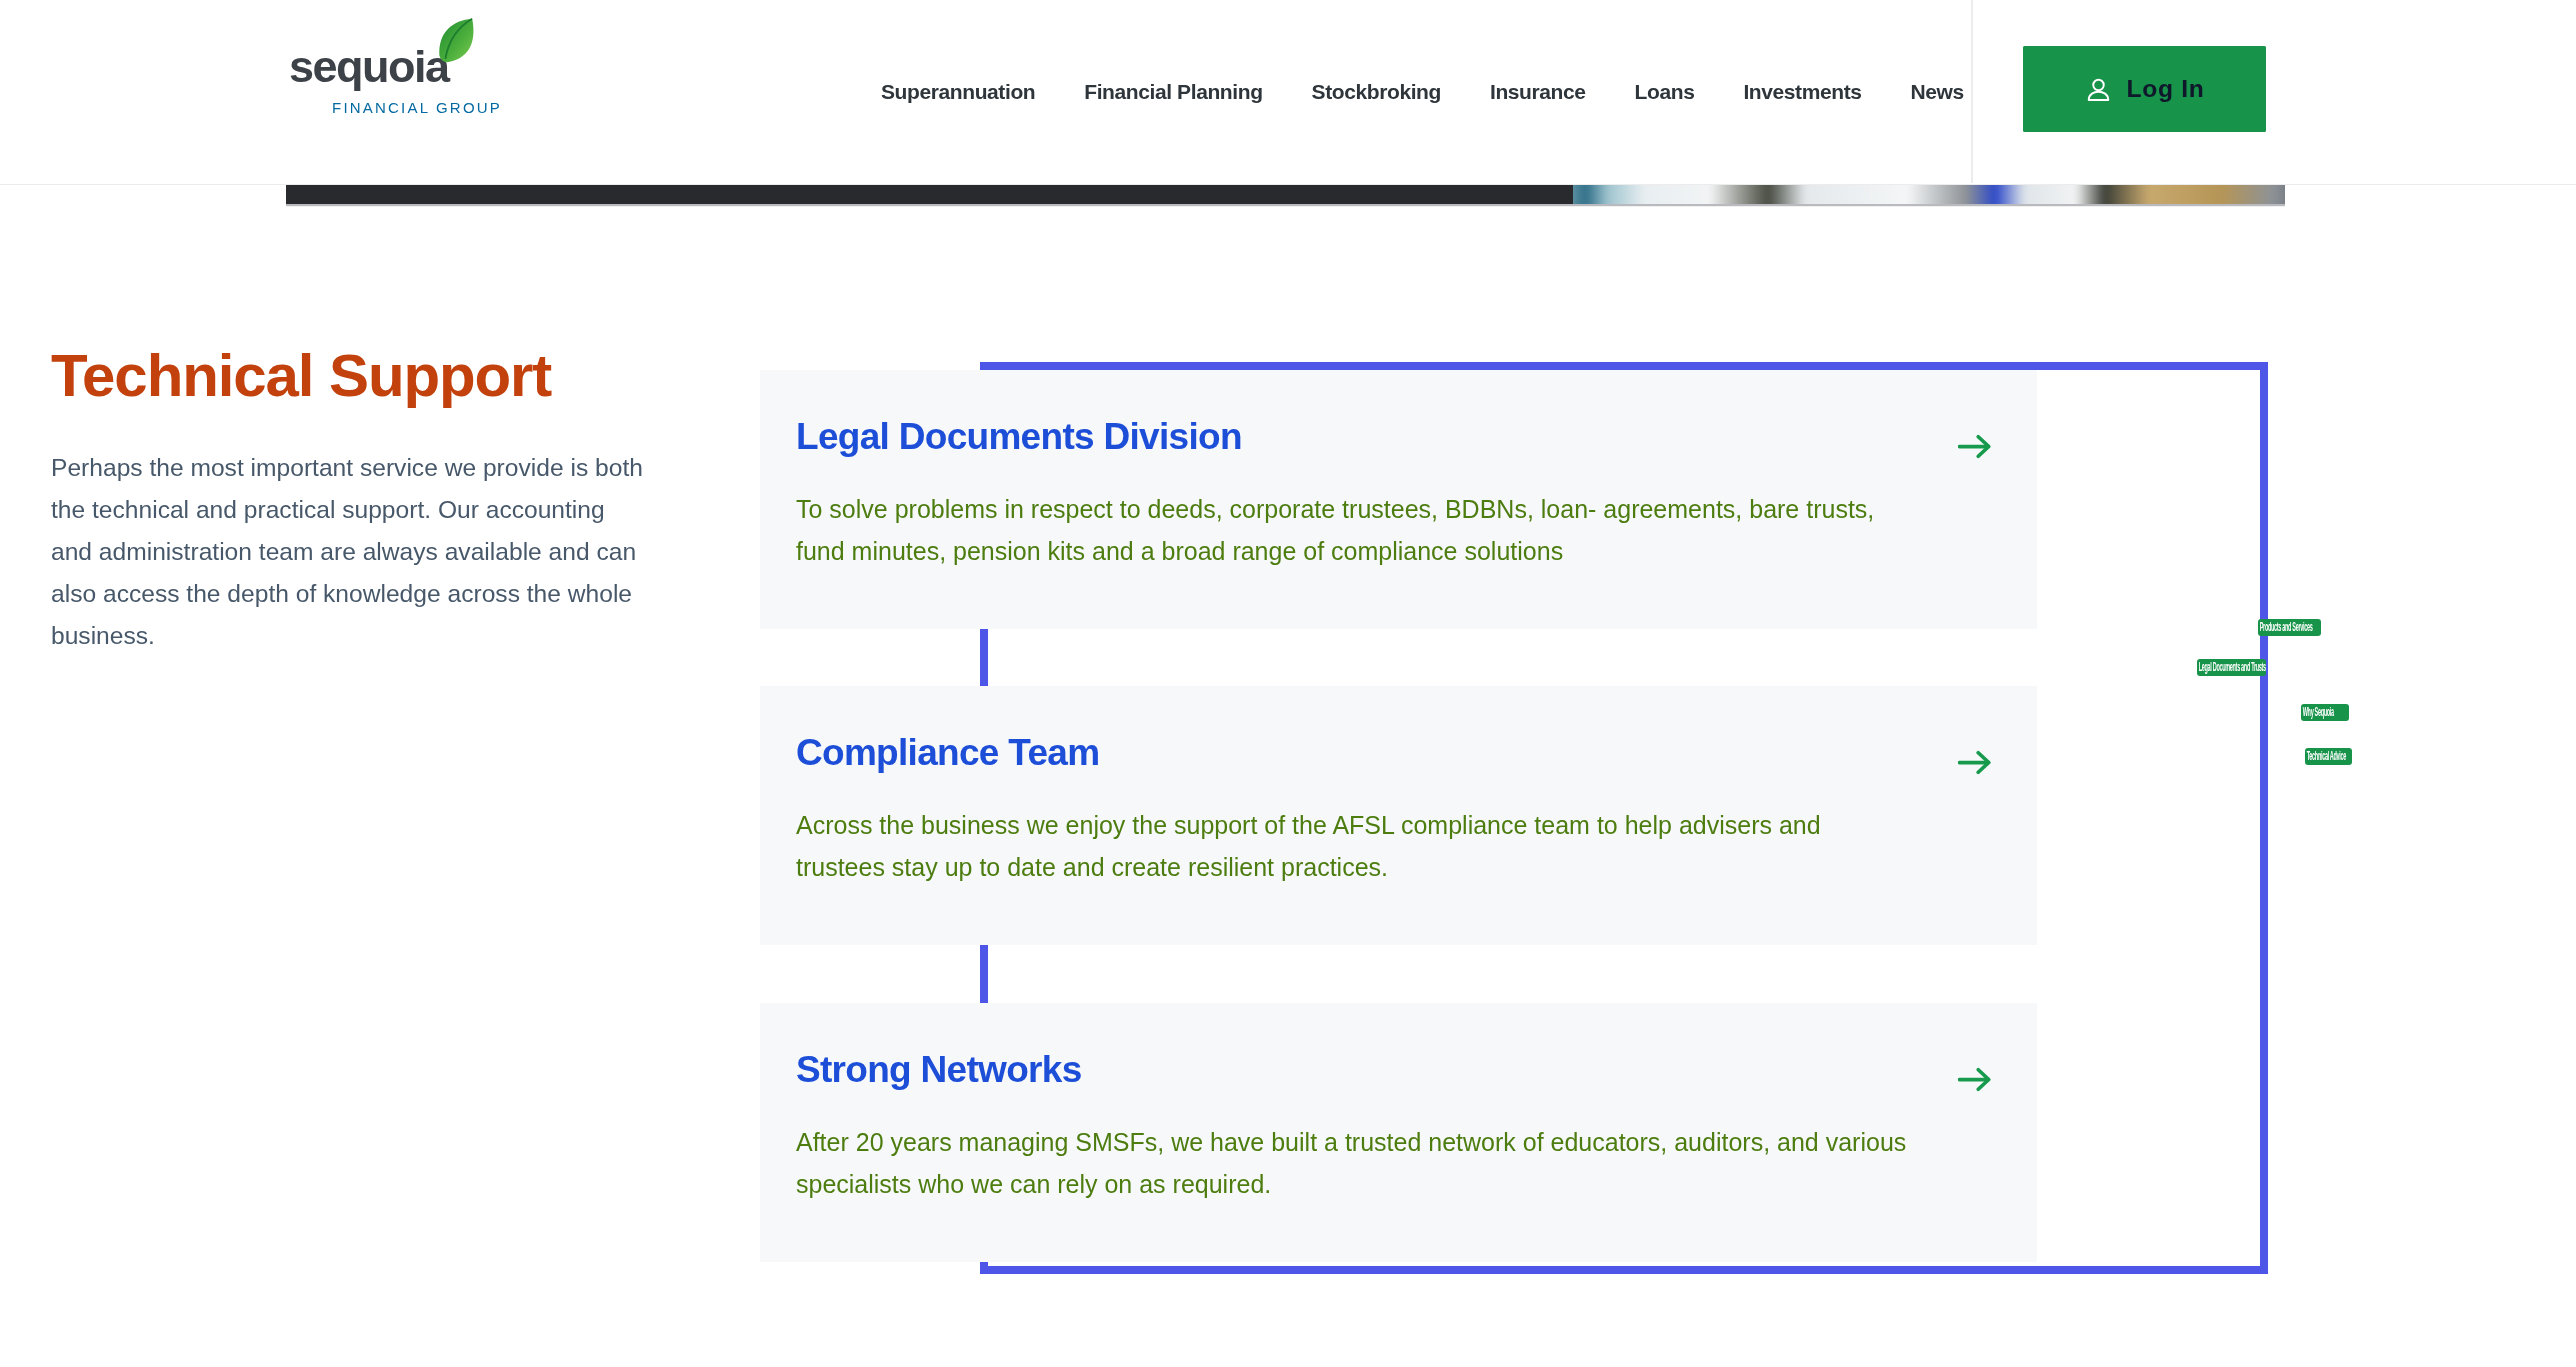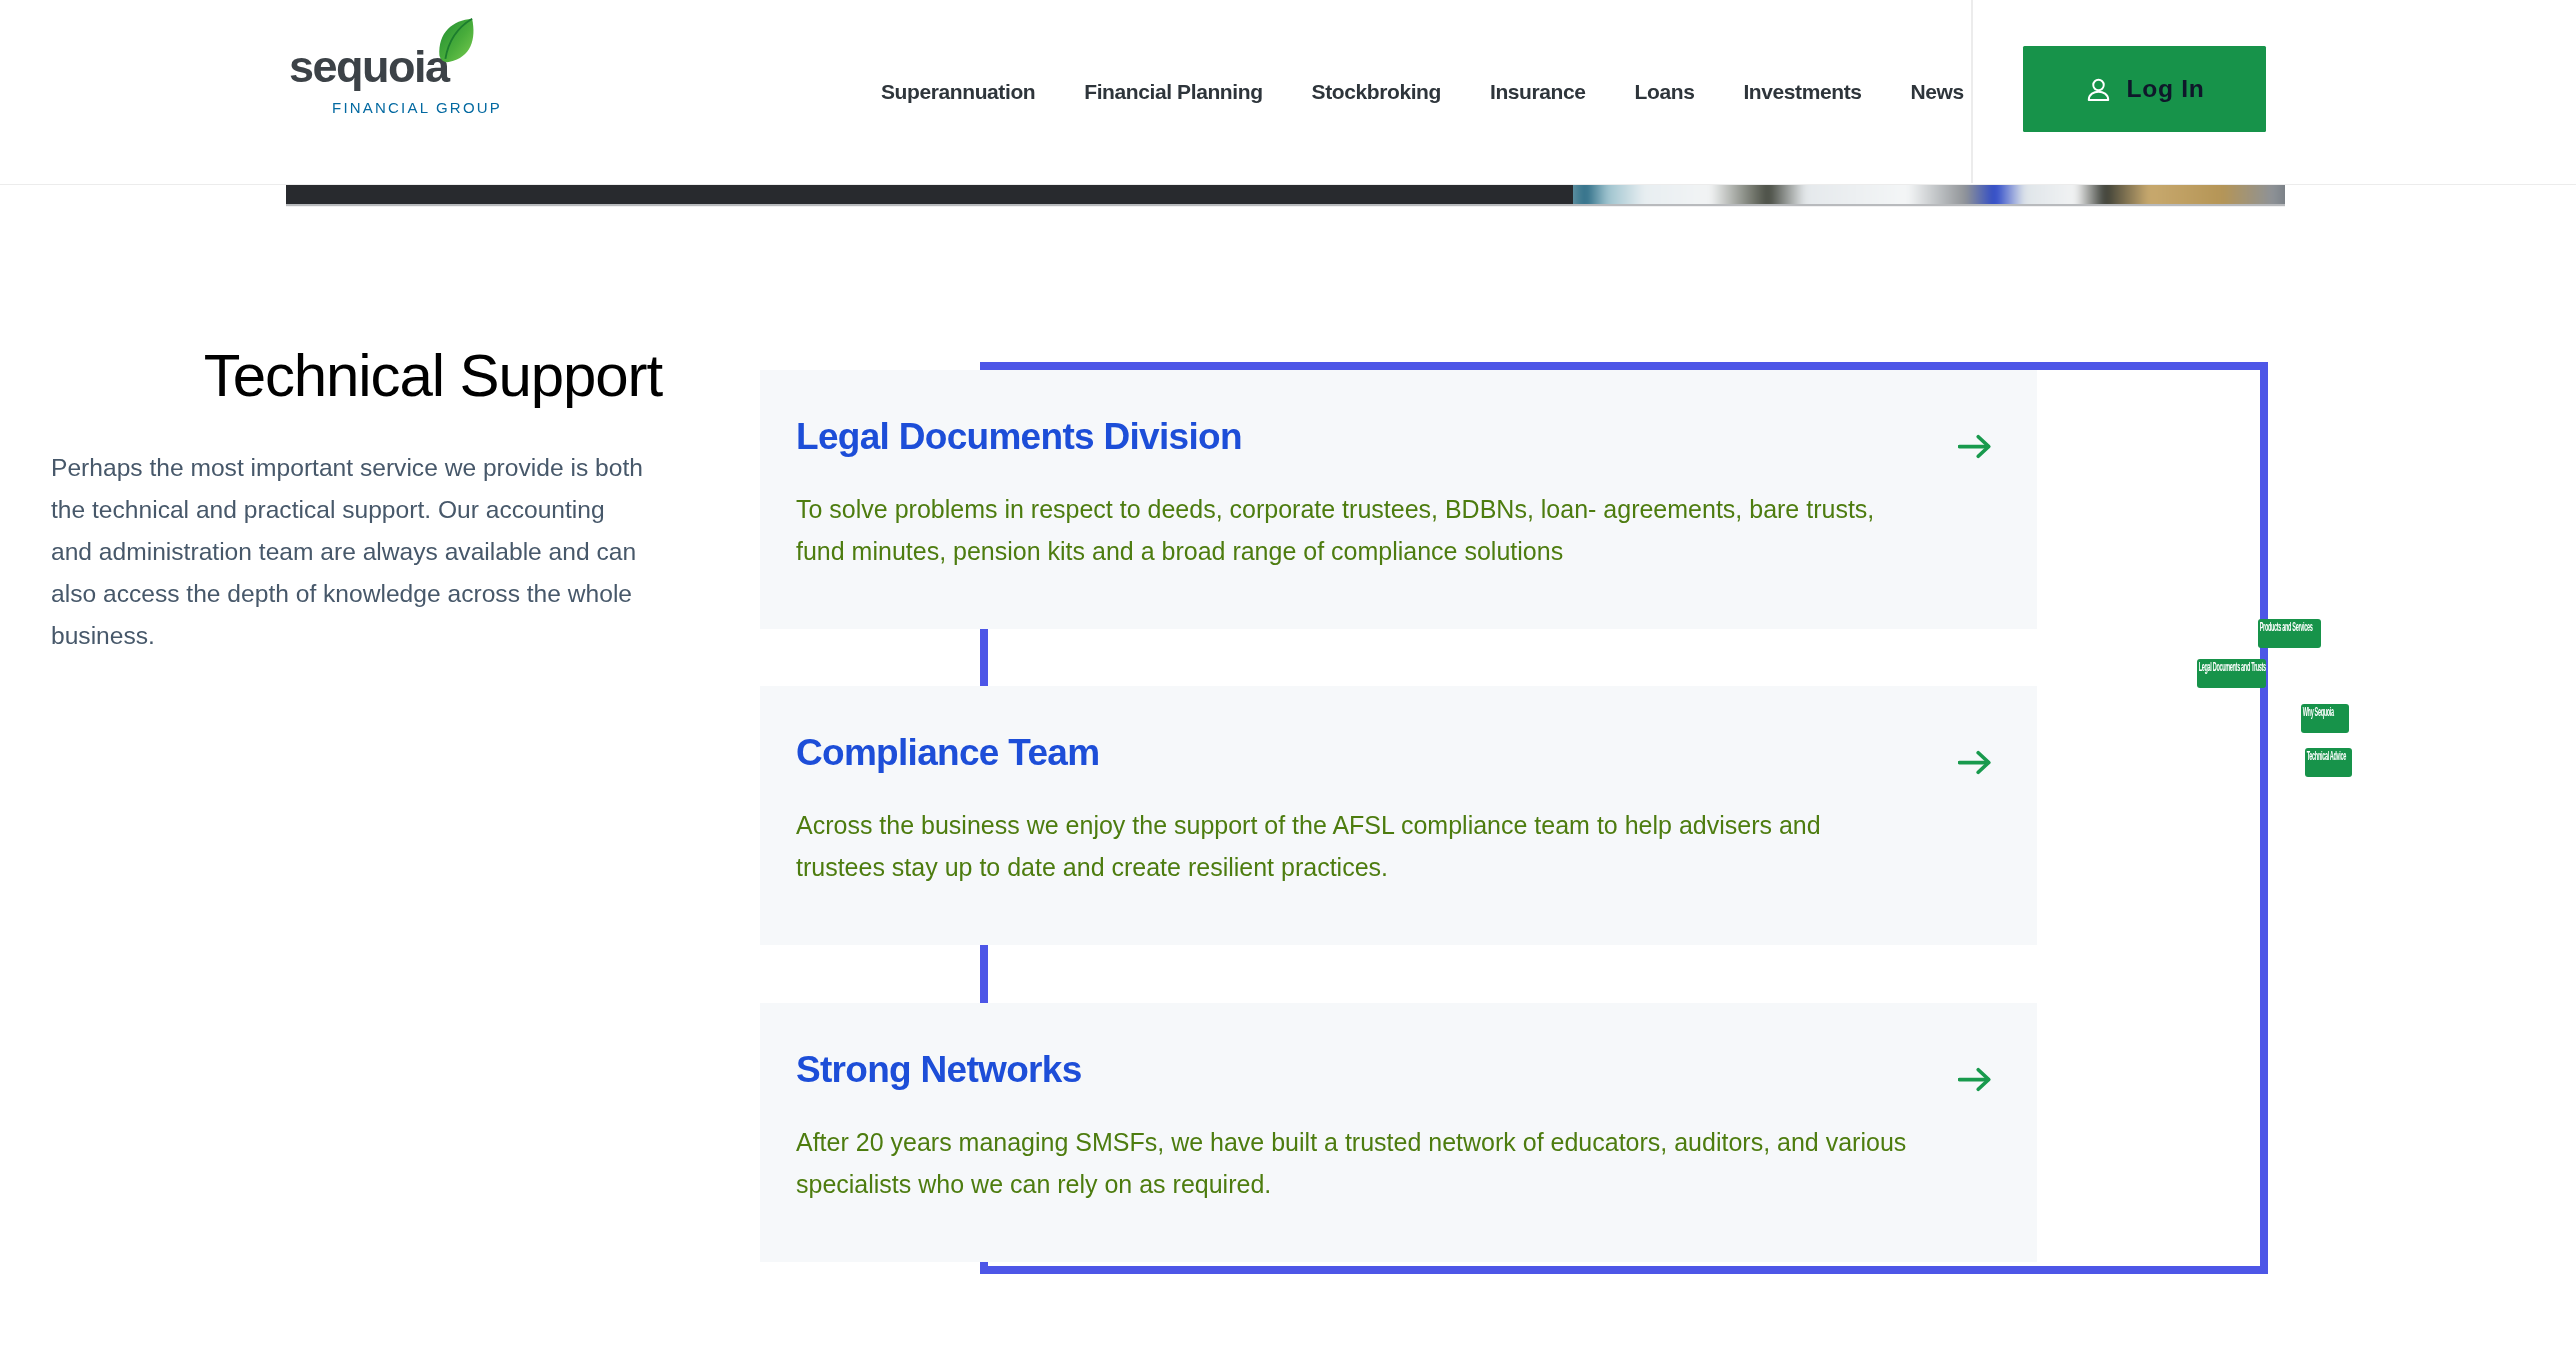--- a/index.html
+++ b/index.html
@@ -28,37 +28,37 @@
   .hero-photo { position:absolute; left:1287px; top:0; width:713px; height:21px; overflow:hidden; }
   .hero-photo .blur { position:absolute; left:-9px; top:-9px; right:-9px; bottom:-9px; filter:blur(3.7px);
     background:linear-gradient(90deg,
       #77a2ae 0%, #2f6e87 3%, #9fc4cf 6%, #e8eef1 11%, #f2f4f5 20%,
       #70746a 26%, #474b42 28%, #e5e9ec 33%, #f4f6f7 47%, #8e9296 55%,
       #2d49c8 59%, #dfe5e9 63%, #f2f3f4 70%, #3c3f37 74%, #c8a96e 80%,
       #b59556 90%, #8d9298 97%, #6d7379 100%); }
 
   
   .left-col { position:absolute; left:51px; top:341px; width:611px; }
-  .page-title { font-size:60px; font-weight:400; letter-spacing:-1.1px; color:#000000; line-height:70px;text-align:right; }
+  .page-title { font-size:60px; font-weight:700; letter-spacing:-1.1px; color:#c2410c; line-height:70px; }
   .intro { margin-top:36px; font-size:24.6px; line-height:42px; color:#47586a; width:596px; }
 
   
   .blue-frame { position:absolute; left:980px; top:362px; width:1288px; height:912px; border:8.2px solid #4d56e7; z-index:1; }
 
   
   .card { position:absolute; left:760px; width:1277px; height:259px; background:#f6f8fa; z-index:2; cursor:pointer; }
   .card-1 { top:370px; }
   .card-2 { top:686px; }
   .card-3 { top:1003px; }
   .card h2 { position:absolute; left:36px; top:46px; font-size:37px; font-weight:700; letter-spacing:-0.7px; color:#1d4ed8; }
   .card p { position:absolute; left:36px; top:118px; width:1118px; font-size:25px; line-height:42px; color:#4d7c0f; }
   .card .arrow { position:absolute; right:43px; top:63px; width:36px; height:27px; }
 
   
-  .pill { position:absolute; height:29px; background:#17934a; border-radius:3px; color:#ffffff; overflow:hidden; z-index:3; display:block; cursor:pointer; }
+  .pill { position:absolute; height:17px; background:#17934a; border-radius:3px; color:#ffffff; overflow:hidden; z-index:3; display:block; cursor:pointer; }
   .pill .txt { display:inline-block; font-size:12px; font-weight:700; line-height:17px; padding-left:3.7px; white-space:nowrap; letter-spacing:-0.7px; transform:scaleX(0.46); transform-origin:left center; }
   .pill-1 { left:2258px; top:619px; width:63px; }
   .pill-2 { left:2197px; top:659px; width:69px; }
   .pill-3 { left:2301px; top:704px; width:48px; }
   .pill-4 { left:2305px; top:748px; width:47px; }
 </style>
 </head>
 <body>
 
 <div class="page">

